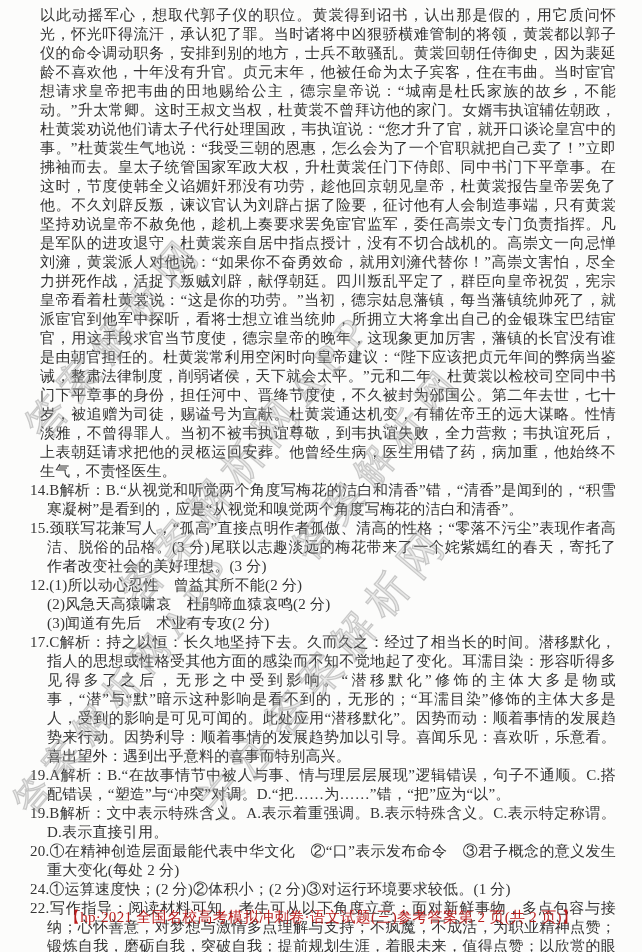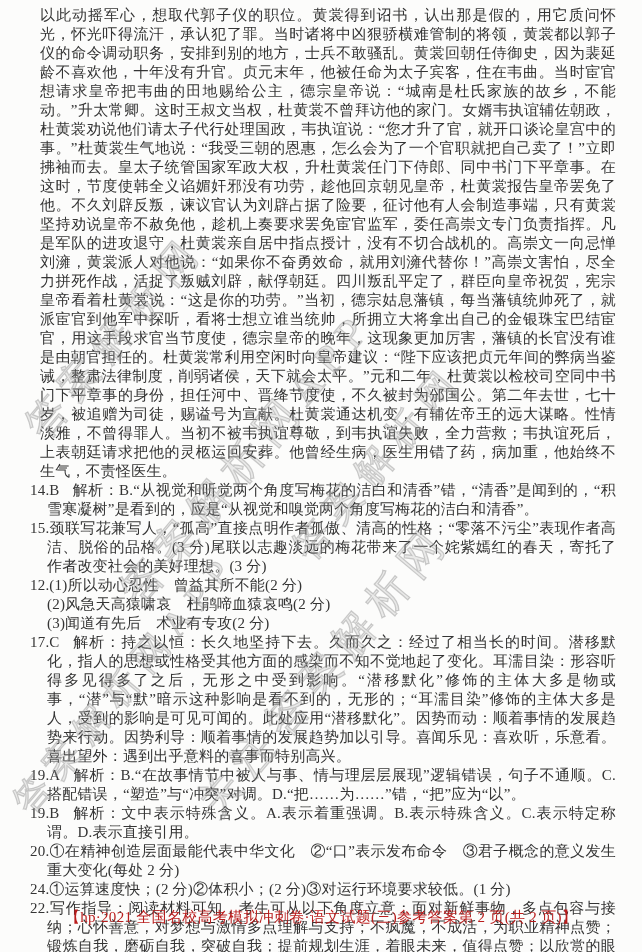--- a/index.html
+++ b/index.html
@@ -29,21 +29,21 @@
     margin:0;
     padding-left:17px;
     text-indent:-17px;
   }
   .item .sub{
     display:block;
     text-indent:0;
     padding-left:0;
   }
   .label{white-space:pre;}
-  .label.wide{margin-right:13px;}
+  .label.wide{}
   .footer{
     position:absolute;
     left:0;right:0;
     top:908px;
     text-align:center;
     font-size:15px;
     color:#b91c1c;
     letter-spacing:0.3px;
   }
   .wm{

